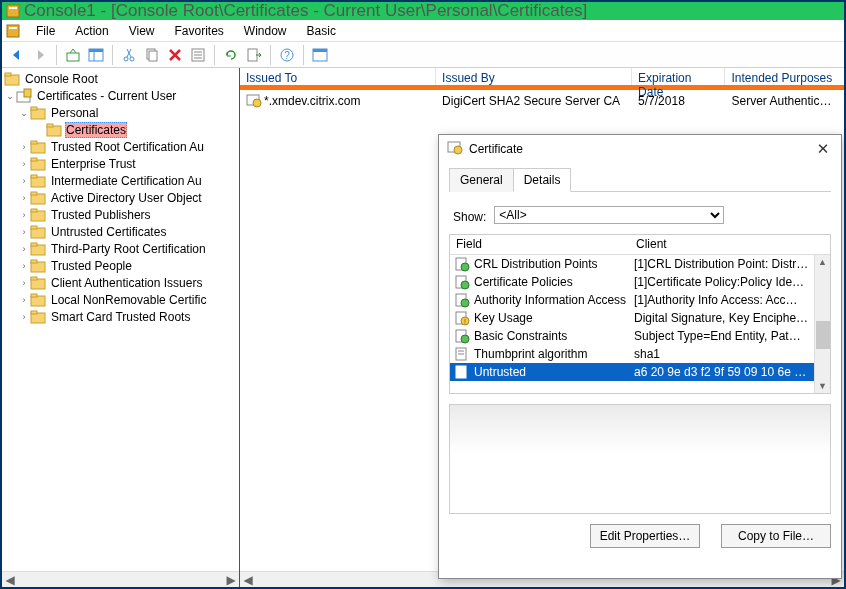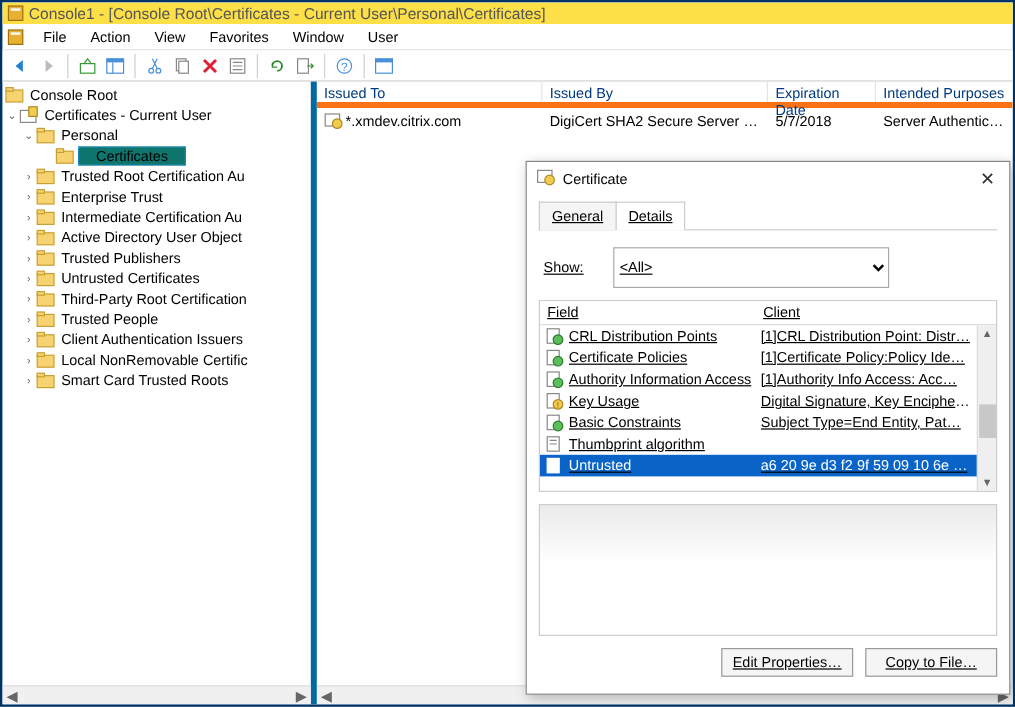--- a/index.html
+++ b/index.html
@@ -13,22 +13,22 @@
     height: 589px;
     border: 2px solid #003366;
     overflow: hidden;
     position: relative;
   }
   .titlebar {
     height: 18px;
     display: flex;
     align-items: center;
     padding: 0 4px;
-    background: #fde047;
-    font-size: 13px;
+    background: #22c55e;
+    font-size: 17px;
     color: #555;
   }
   .titlebar svg { margin-right: 4px; }
   .menubar {
     height: 22px;
     display: flex;
     align-items: center;
     padding: 0 2px;
     border-bottom: 1px solid #e0e0e0;
   }
@@ -48,41 +48,41 @@
     display: flex; align-items: center; justify-content: center;
     border: 1px solid transparent;
   }
   .tool-sep { width:1px; height:20px; background:#d0d0d0; margin:0 4px; }
   .main {
     display: flex;
     height: calc(100% - 18px - 22px - 26px);
     position: relative;
   }
   .tree-pane {
-    width: 262px;
-    border-right: 5px solid #0369a1;
+    width: 238px;
+    border-right: 1px solid #0369a1;
     overflow: hidden;
     position: relative;
   }
   .tree {
     padding: 2px 0;
     overflow: auto;
     height: calc(100% - 16px);
   }
   .tree-row {
     display: flex; align-items: center;
     height: 17px;
     padding-right: 4px;
     white-space: nowrap;
     cursor: default;
   }
   .tree-row.selected .tree-label {
-    background: #0f766e;
+    background: #fca5a5;
     border: 1px dotted #3399ff;
-    padding: 0 14px;
+    padding: 0 0;
   }
   .tree-label { padding: 0 2px; }
   .twisty {
     width: 12px; display:inline-flex; justify-content:center; color:#666;
     font-size: 9px;
   }
   .folder-icon { width:16px; height:16px; margin-right:3px; display:inline-flex; }
   .list-pane {
     flex: 1;
     position: relative;
@@ -124,31 +124,31 @@
     border: 1px solid #888;
     box-shadow: 2px 3px 10px rgba(0,0,0,0.25);
     display:flex; flex-direction:column;
   }
   .dialog-title {
     height: 28px; display:flex; align-items:center; padding: 0 8px;
     justify-content: space-between;
   }
   .dialog-title .left { display:flex; align-items:center; gap:6px;}
   .dialog-close { width:20px; text-align:center; font-size:15px; color:#333; cursor:default;}
-  .dialog-body { flex:1; padding: 4px 10px 10px 10px; display:flex; flex-direction:column;text-decoration:underline;}
+  .dialog-body { flex:1; padding: 4px 10px 10px 10px; display:flex; flex-direction:column;}
   .tabs { display:flex; border-bottom:1px solid #ccc; margin-bottom:10px;}
   .tab {
     padding: 4px 10px; border:1px solid #ccc; border-bottom:none;
     margin-right:-1px; background:#f5f5f5; position:relative; top:1px;
     cursor:default;
   }
   .tab.active { background:#fff; border-bottom:1px solid #fff; top:1px;}
-  .show-row { display:flex; align-items:center; gap:25px; margin: 4px 0 10px 4px;}
+  .show-row { display:flex; align-items:flex-end; gap:8px; margin: 4px 0 10px 4px;}
   .show-row select {
-    font: inherit; width: 230px; height:34px;
+    font: inherit; width: 230px; height:18px;
     border:1px solid #aaa; background:#fff;
   }
   .field-box {
     border:1px solid #ccc; height:160px; position:relative;
     display:flex; flex-direction:column;
   }
   .fbox-header {
     display:flex; height:20px; background:#fff;
     border-bottom:1px solid #ddd;
   }
@@ -165,21 +165,21 @@
     position:absolute; right:0; top:20px; bottom:0; width:16px;
     background:#efefef; border-left:1px solid #ddd;
     display:flex; flex-direction:column; justify-content:space-between; align-items:center;
   }
   .vscroll .thumb { width:14px; height:28px; background:#c8c8c8; margin-top:22px;}
   .vscroll .arrow { font-size:9px; color:#666; padding:2px 0;}
   .value-box {
     margin-top:10px; border:1px solid #ccc; height:110px;
     background: linear-gradient(#eaeaea 0%, #f4f4f4 20%, #fff 45%);
   }
-  .btn-row { display:flex; justify-content:flex-end; gap:10px; margin-top:10px;}
+  .btn-row { display:flex; justify-content:flex-end; gap:21px; margin-top:10px;}
   .dlg-btn {
     min-width: 110px; height:24px; border:1px solid #999;
     background:#f5f5f5; font:inherit; padding: 2px 8px;
   }
 </style>
 </head>
 <body>
 
 <div class="titlebar">
   <svg width="14" height="14">
@@ -192,21 +192,21 @@
 <div class="menubar">
   <svg width="14" height="14">
       <rect x="1" y="1" width="12" height="12" fill="#e8b030" stroke="#a07010"></rect>
       <rect x="3" y="3" width="8" height="2" fill="#fff"></rect>
     </svg>
   <span class="menu-item">File</span>
   <span class="menu-item">Action</span>
   <span class="menu-item">View</span>
   <span class="menu-item">Favorites</span>
   <span class="menu-item">Window</span>
-  <span class="menu-item">User</span>
+  <span class="menu-item">Basic</span>
 </div>
 
 <div class="toolbar">
   <span class="tool-btn">
       <svg width="16" height="16">
         <path d="M10 3 L4 8 L10 13 Z" fill="#1e7fd6"></path>
       </svg>
     </span>
   <span class="tool-btn">
       <svg width="16" height="16">
@@ -555,20 +555,21 @@
           </div>
           <div class="frow">
             <span class="ficon">
               <svg width="16" height="16">
                 <rect x="2" y="2" width="10" height="12" fill="#fff" stroke="#888"></rect>
                 <line x1="4" y1="5" x2="10" y2="5" stroke="#888"></line>
                 <line x1="4" y1="8" x2="10" y2="8" stroke="#888"></line>
               </svg>
             </span>
             <span class="fcell" style="width:160px">Thumbprint algorithm</span>
+            <span class="fcell" style="flex:1;padding-right:18px">sha1</span>
           </div>
           <div class="frow selected">
             <span class="ficon">
               <svg width="16" height="16">
                 <rect x="2" y="2" width="10" height="12" fill="#fff" stroke="#fff"></rect>
                 <line x1="4" y1="5" x2="10" y2="5" stroke="#fff"></line>
                 <line x1="4" y1="8" x2="10" y2="8" stroke="#fff"></line>
               </svg>
             </span>
             <span class="fcell" style="width:160px">Untrusted</span>

